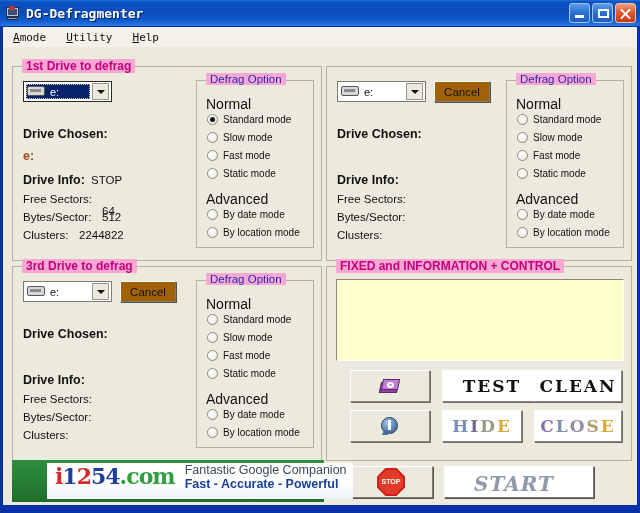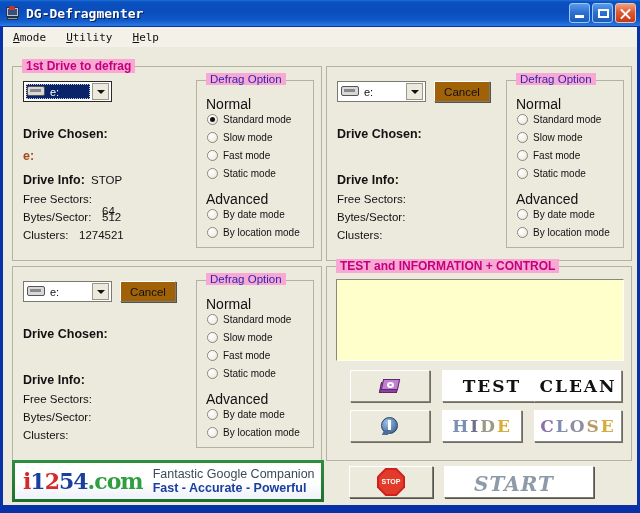--- a/index.html
+++ b/index.html
@@ -180,21 +180,21 @@
   }
 
   
   .banner{
     position:absolute;box-sizing:border-box;
     background:linear-gradient(180deg,#2f8f3f 0%,#1f6f2c 100%);
     padding:3px;
   }
   .banner-inner{
     width:100%;height:100%;background:linear-gradient(180deg,#ffffff 0%,#ffffff 55%,#eef1fb 100%);
-    display:flex;align-items:center;box-sizing:border-box;
+    display:flex;align-items:flex-start;box-sizing:border-box;margin-left:32px;
   }
   .bn-logo{
     font-family:"DejaVu Serif","Liberation Serif",serif;font-size:22px;font-weight:bold;
     margin-left:8px;letter-spacing:-1px;
   }
   .bn-logo .i{color:#d42a2a;}
   .bn-logo .n1{color:#1a3f9e;}
   .bn-logo .n2{color:#d42a2a;}
   .bn-logo .n3{color:#1a3f9e;}
   .bn-logo .n4{color:#1a3f9e;}
@@ -281,21 +281,21 @@
       <div class="lab b" style="left:10px;top:106px;">Drive Info:</div>
       <div class="lab" style="left:78px;top:107px;">STOP</div>
 
       <div class="lab" style="left:10px;top:126px;">Free Sectors:</div>
       <div class="lab" style="left:89px;top:138px;">64</div>
 
       <div class="lab" style="left:10px;top:144px;">Bytes/Sector:</div>
       <div class="lab" style="left:89px;top:144px;">512</div>
 
       <div class="lab" style="left:10px;top:162px;">Clusters:</div>
-      <div class="lab" style="left:66px;top:162px;">1274521</div>
+      <div class="lab" style="left:66px;top:162px;">2244822</div>
 
       <div class="gb blue" style="left:183px;top:13px;width:118px;height:168px;">
         <div class="gb-title">Defrag Option</div>
         <div class="grp-head" style="left:9px;top:15px;">Normal</div>
         <div class="radio on" style="left:10px;top:33px;">
             <span class="dot"></span>
             <span class="rtxt">Standard mode</span>
           </div>
         <div class="radio" style="left:10px;top:51px;">
             <span class="dot"></span>
@@ -375,20 +375,21 @@
             <span class="rtxt">By date mode</span>
           </div>
         <div class="radio" style="left:10px;top:146px;">
             <span class="dot"></span>
             <span class="rtxt">By location mode</span>
           </div>
       </div>
     </div>
 
     <div class="gb" style="left:8px;top:218px;width:310px;height:195px;">
+      <div class="gb-title">3rd Drive to defrag</div>
 
       <div class="combo" style="left:10px;top:14px;width:89px;">
         <div class="drv-ico">
             <div class="b"></div>
             <div class="s"></div>
           </div>
         <div class="ctext">e:</div>
         <div class="arrow">
             <i></i>
           </div>
@@ -435,21 +436,21 @@
             <span class="rtxt">By date mode</span>
           </div>
         <div class="radio" style="left:10px;top:146px;">
             <span class="dot"></span>
             <span class="rtxt">By location mode</span>
           </div>
       </div>
     </div>
 
     <div class="gb" style="left:322px;top:218px;width:306px;height:195px;">
-      <div class="gb-title">TEST and INFORMATION + CONTROL</div>
+      <div class="gb-title">FIXED and INFORMATION + CONTROL</div>
 
       <div class="tips-box" style="left:9px;top:12px;width:288px;height:82px;"></div>
 
       <div class="bigbtn gray" style="left:23px;top:103px;width:80px;height:32px;">
         <span class="book">
             <span class="p1"></span>
             <span class="p2"></span>
             <span class="p3"></span>
           </span>
       </div>

